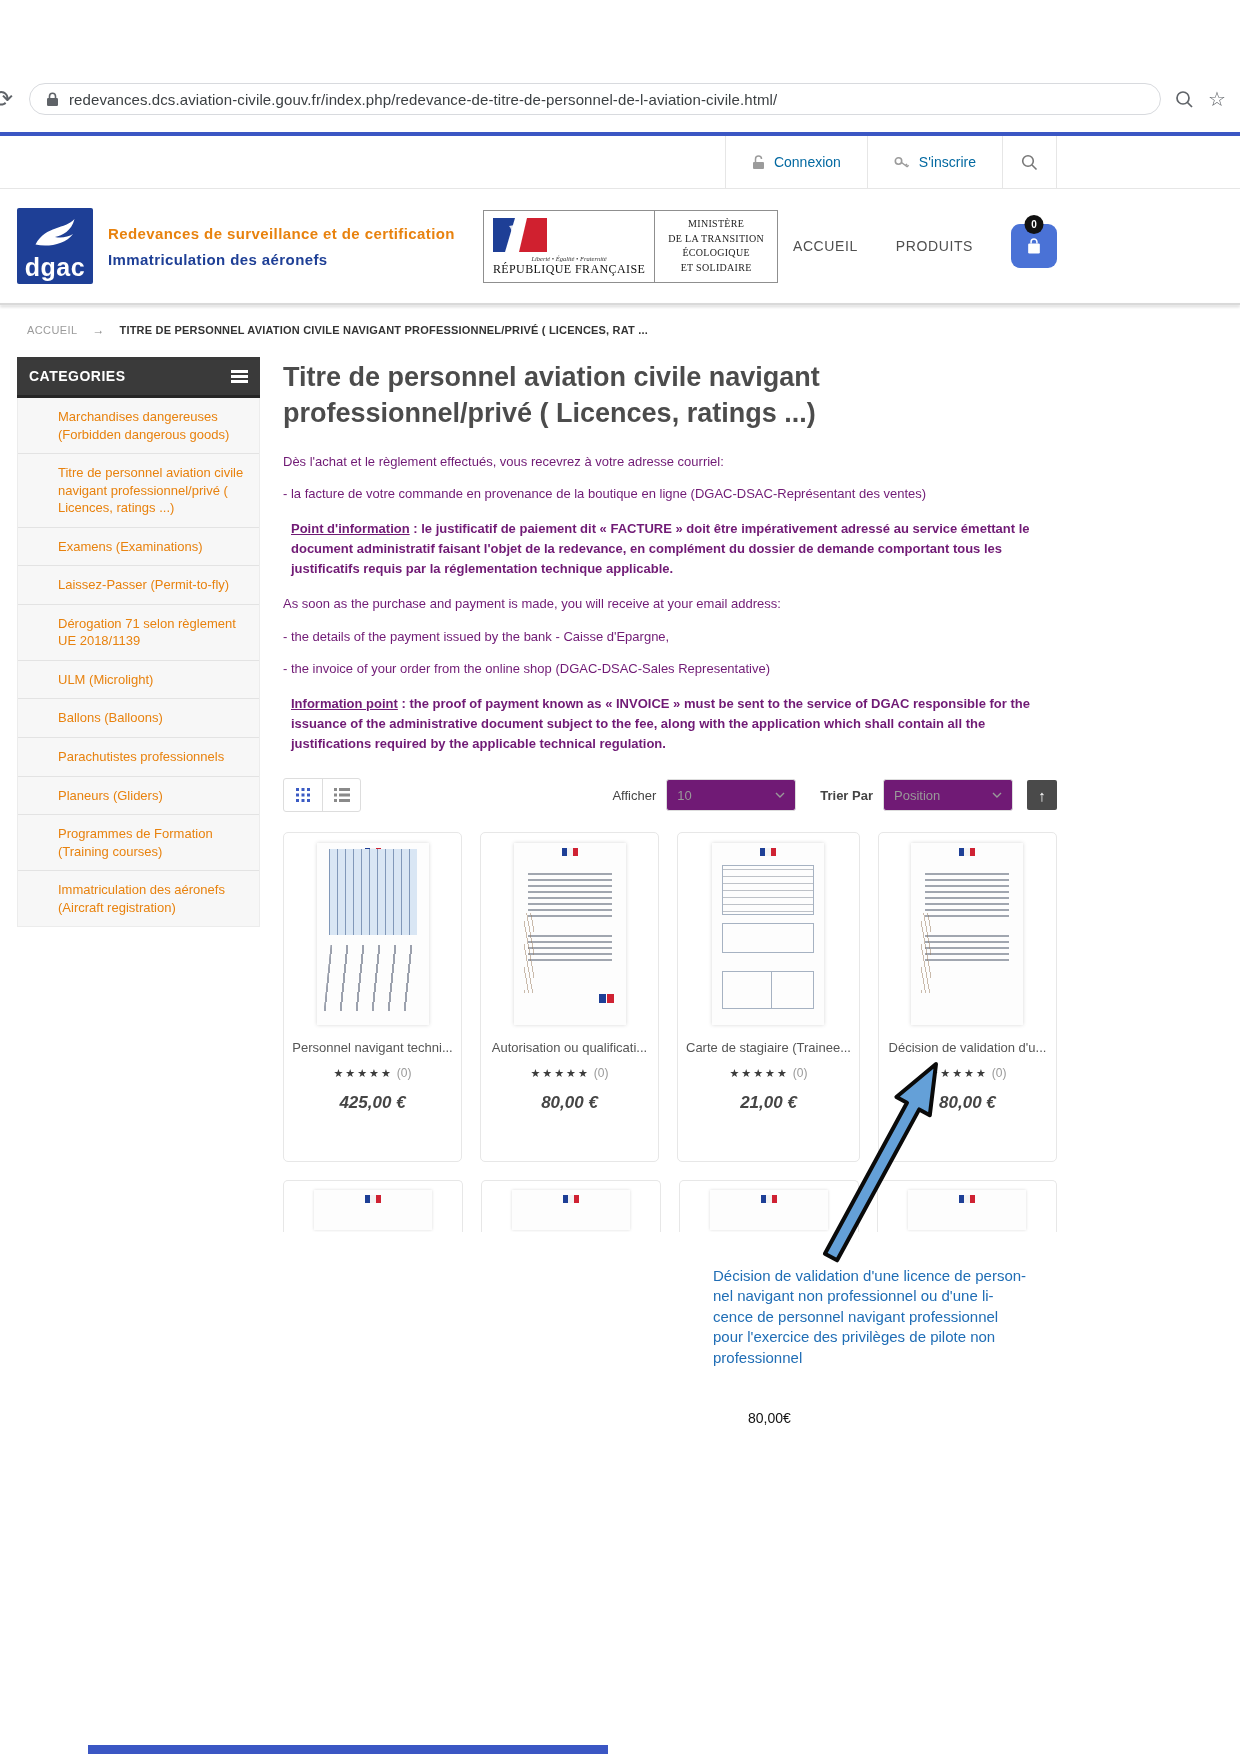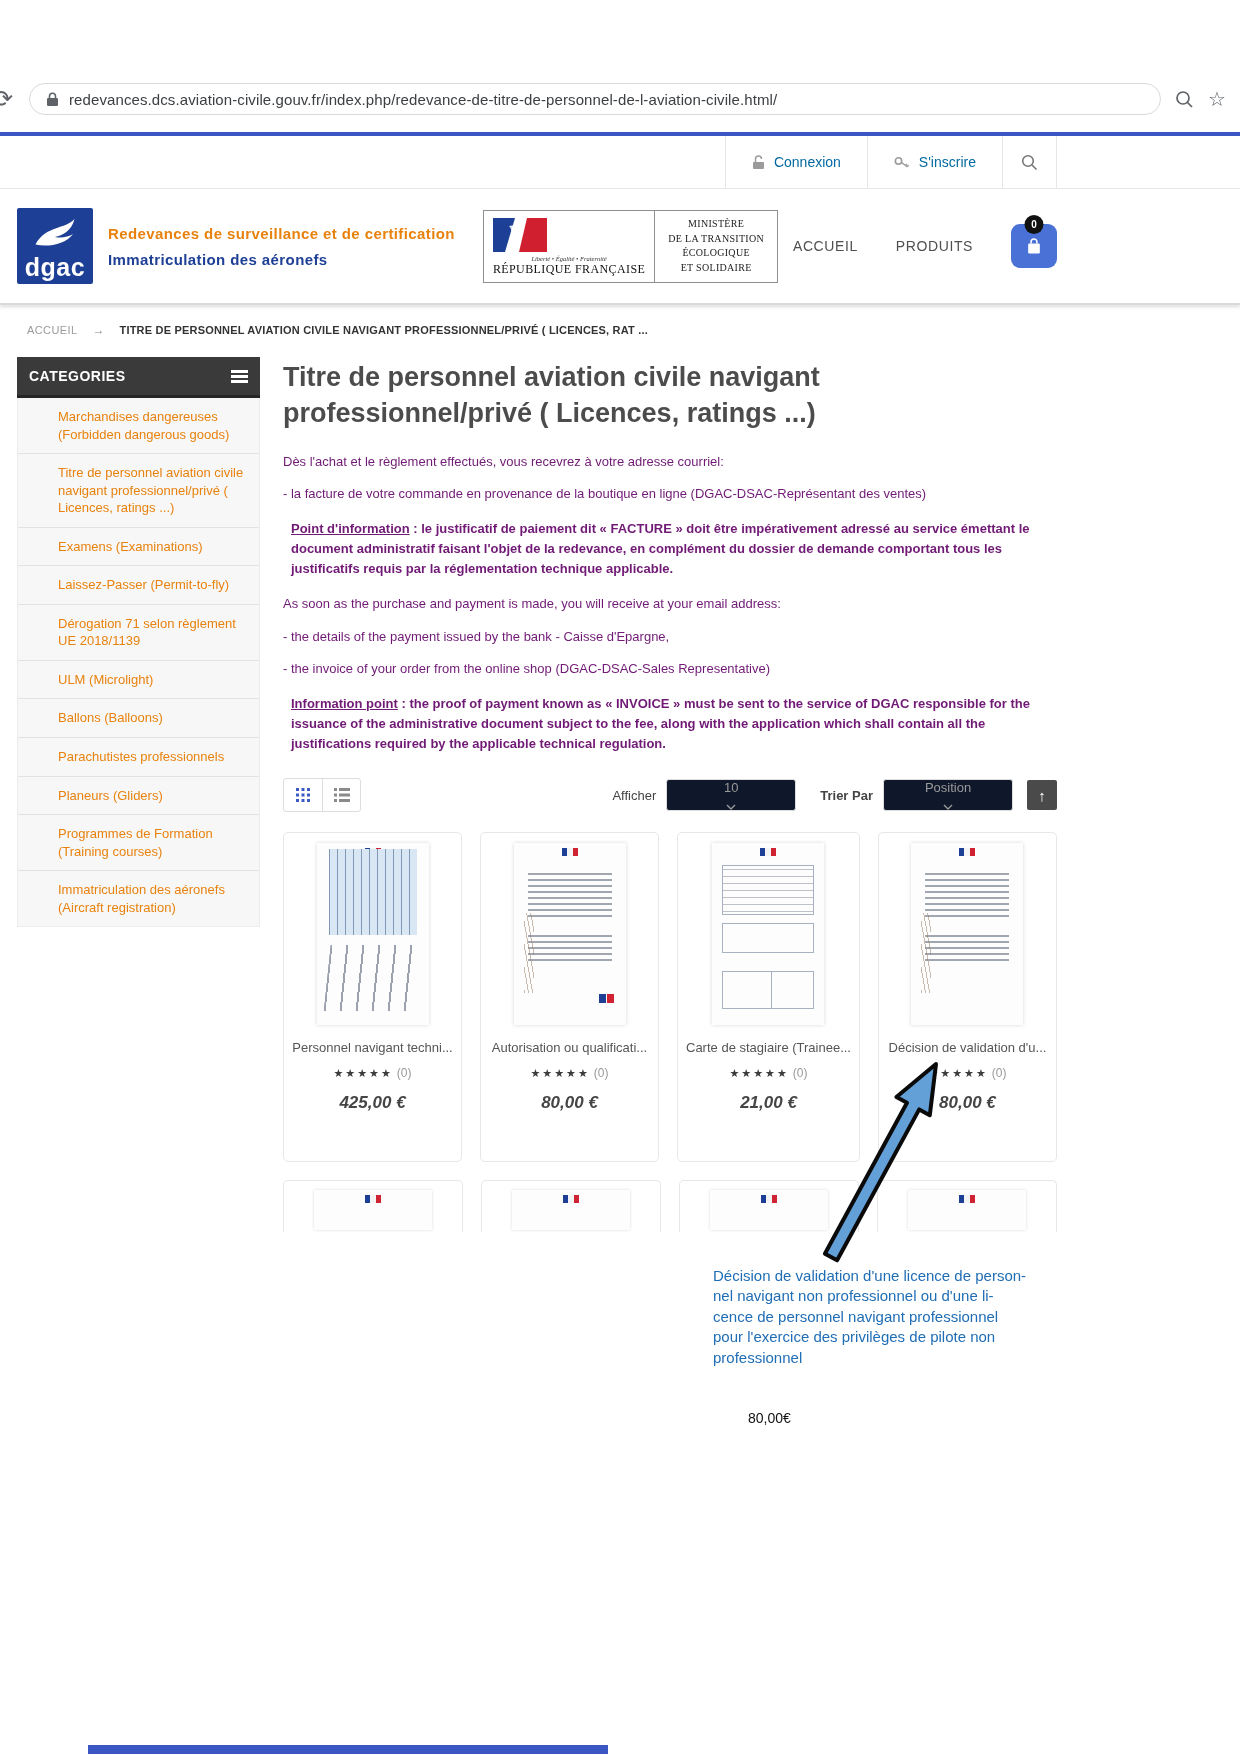--- a/index.html
+++ b/index.html
@@ -78,23 +78,23 @@
   .wlabel { text-decoration:underline; }
 
   
   .toolbar { display:flex; align-items:center; margin:24px 0 20px 0; }
   .view-switch { border:1px solid #ddd; border-radius:3px; display:flex; height:34px; background:#fff; }
   .view-btn { width:38px; display:flex; align-items:center; justify-content:center; }
   .view-btn + .view-btn { border-left:1px solid #ddd; }
   .toolbar-right { margin-left:auto; display:flex; align-items:center; }
   .tb-label { font-size:13px; color:#444; margin-right:10px; }
   .tb-label.bold { font-weight:bold; margin-left:24px; }
-  .select { width:130px; height:32px; border:1px solid #ddd; border-radius:3px; background:#0f172a;
+  .select { width:130px; height:32px; border:1px solid #ddd; border-radius:3px; background:#701a75;
     display:flex; align-items:center; justify-content:space-between; padding:0 10px;
-    color:#999; font-size:13px;flex-direction:column; }
+    color:#999; font-size:13px; }
   .sort-btn { width:30px; height:30px; background:#4a4a4a; color:#fff; display:flex; align-items:center;
     justify-content:center; margin-left:14px; font-size:15px; border-radius:2px; }
 
   
   .grid { display:grid; grid-template-columns:repeat(4,1fr); gap:18px; }
   .card { border:1px solid #e7e7e7; border-radius:5px; background:#fff; padding:10px 8px 42px 8px;
     text-align:center; min-height:330px; }
   .thumb { width:112px; height:182px; margin:0 auto; position:relative; background:#fdfdfd;
     box-shadow:0 0 4px rgba(0,0,0,.16); overflow:hidden; }
   .mini-flag { position:absolute; top:5px; left:50%; transform:translateX(-50%); width:16px; height:8px;

